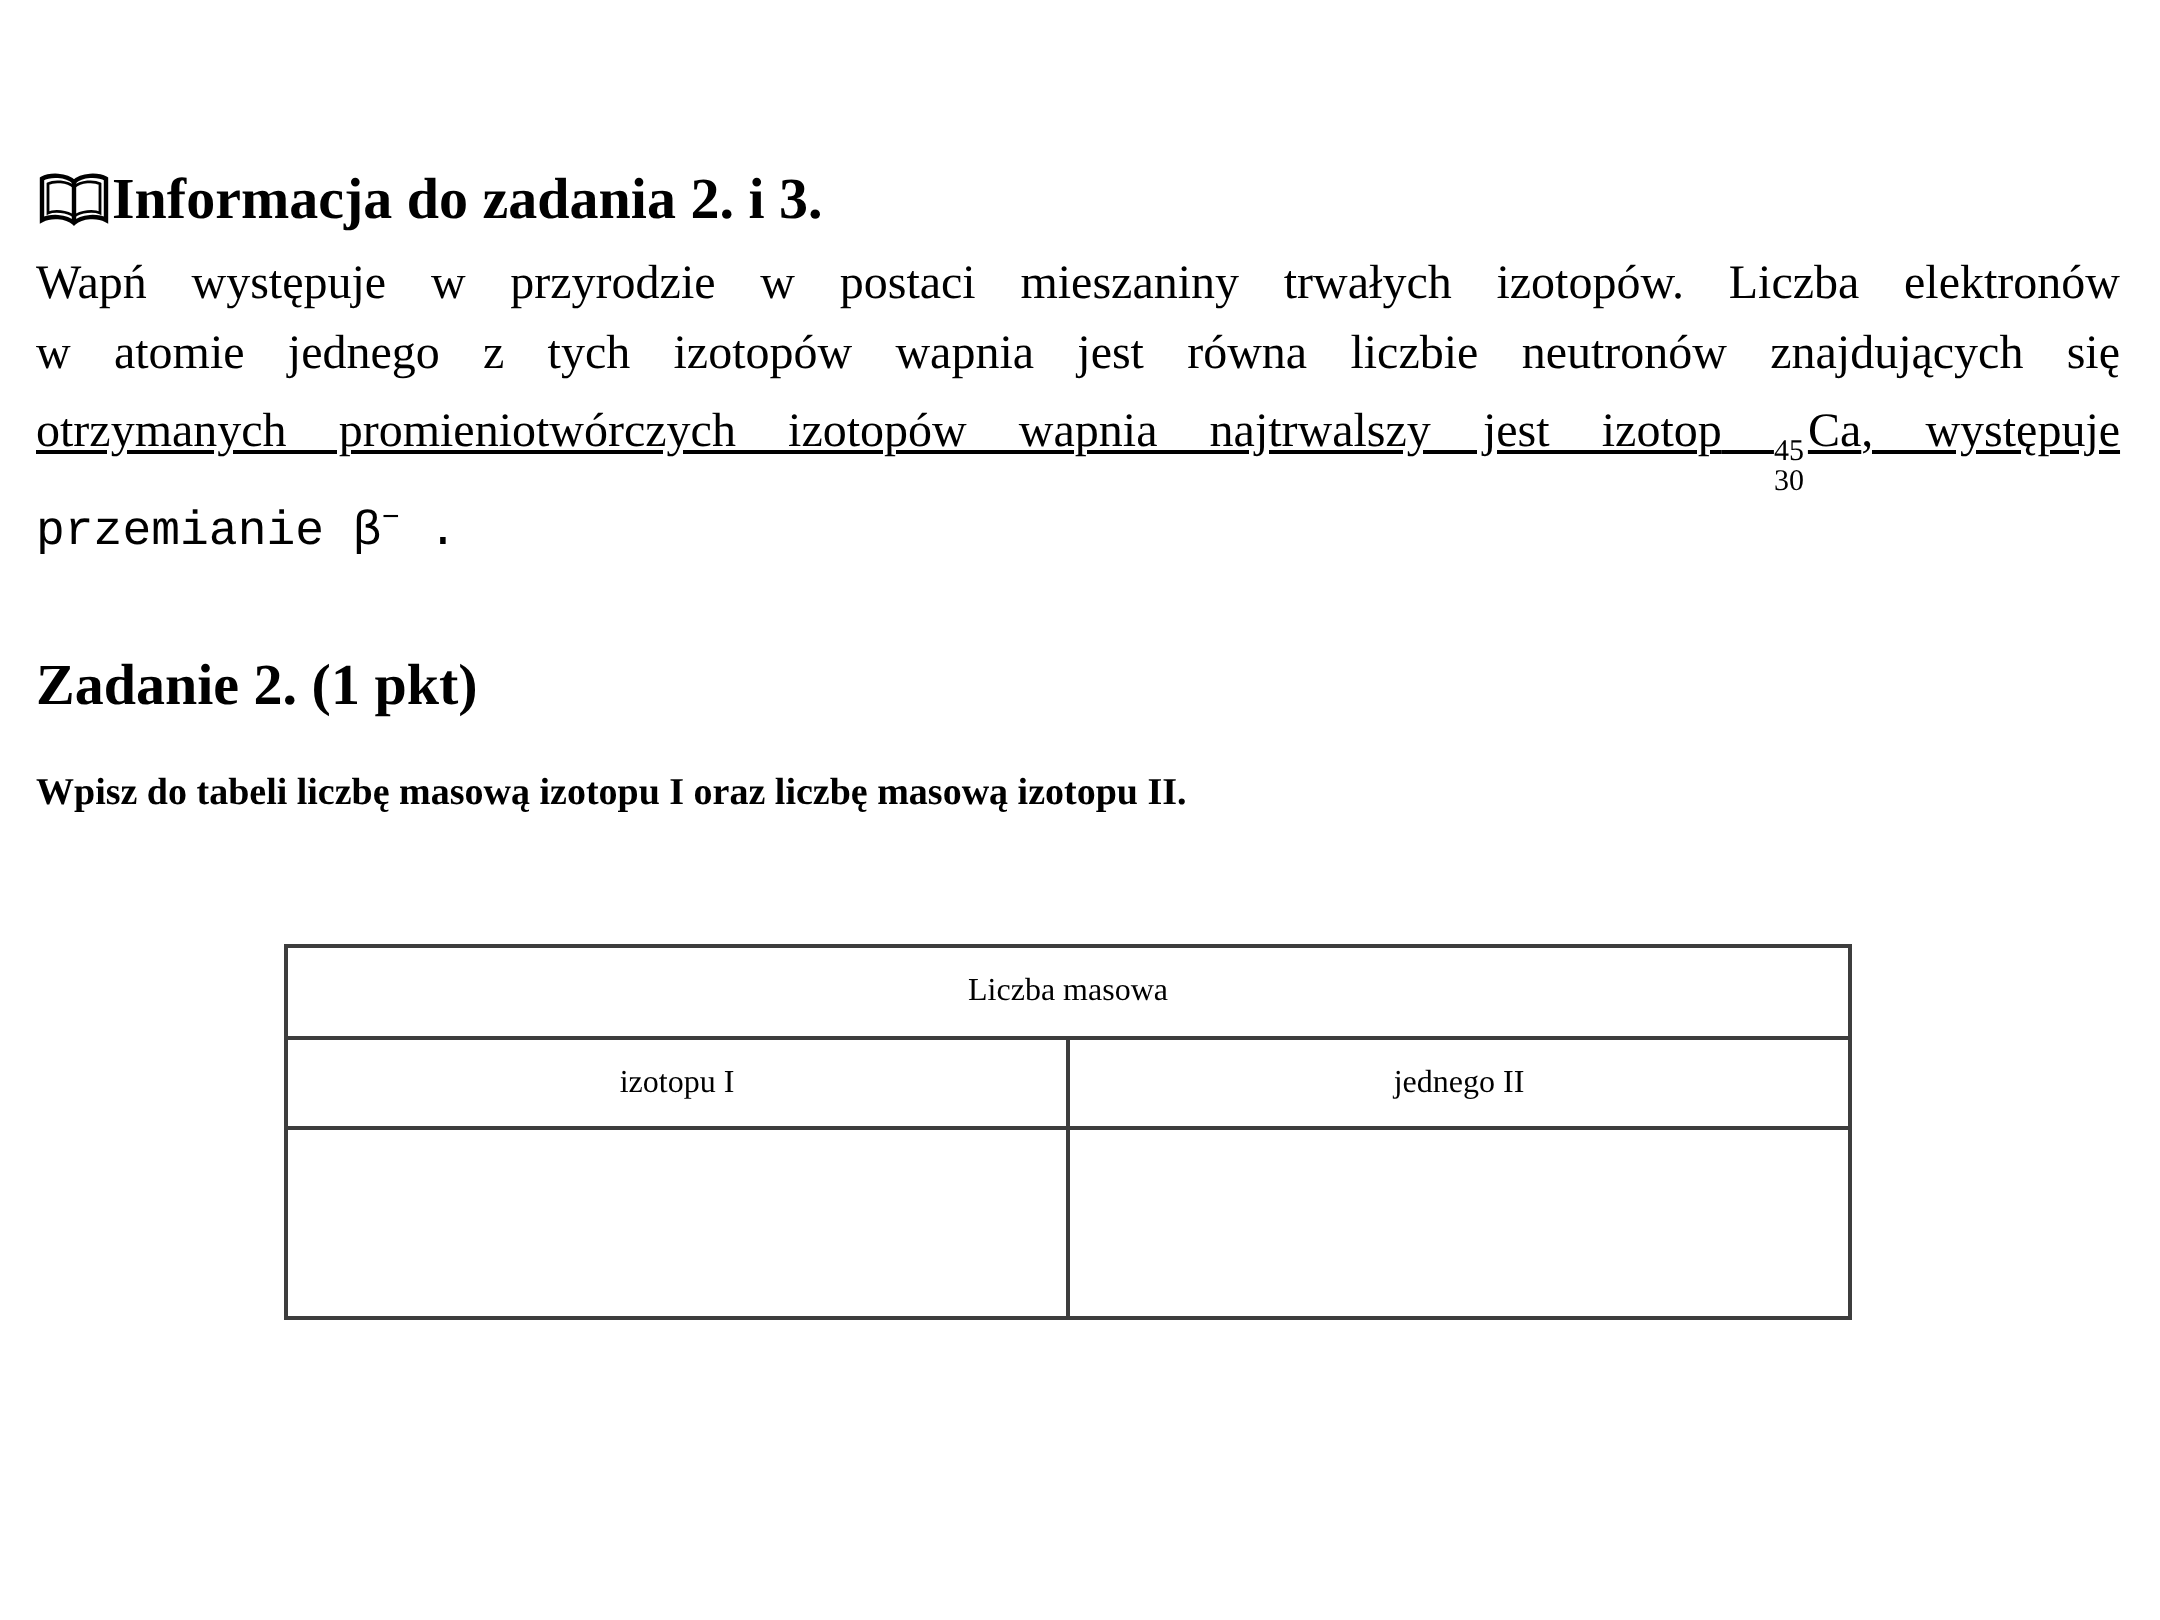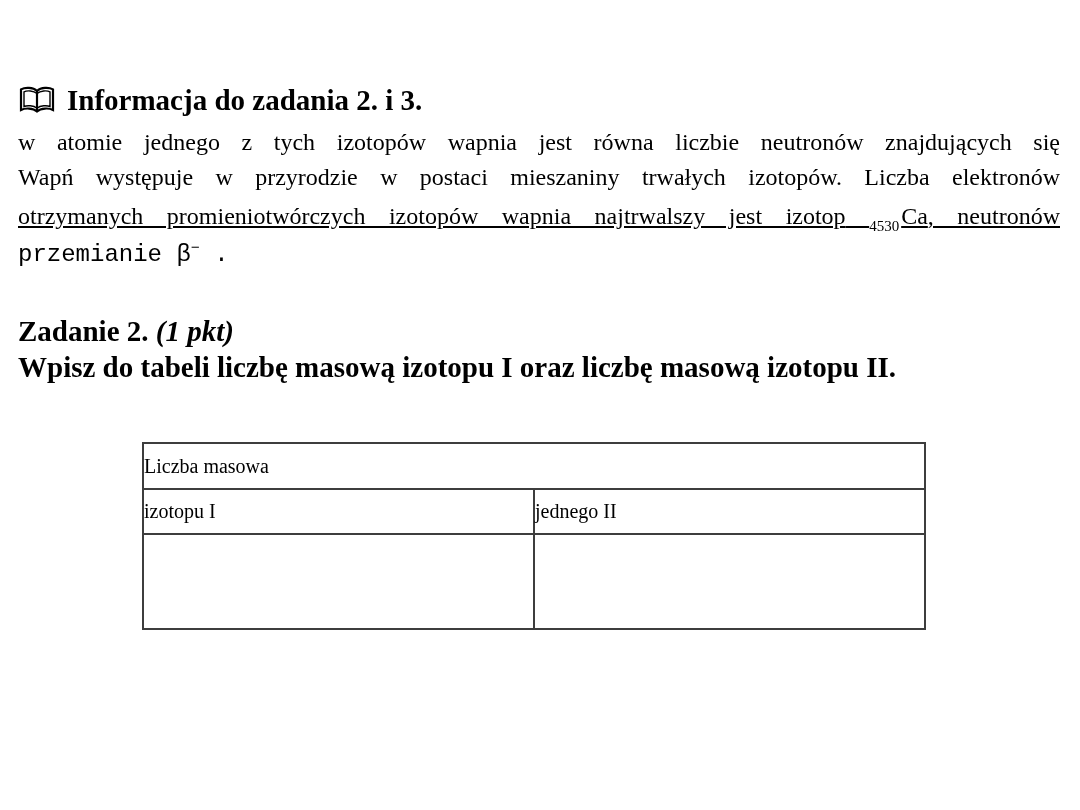--- a/index.html
+++ b/index.html
@@ -16,21 +16,20 @@
   }
   .page {
     box-sizing: border-box;
     width: 1080px;
     height: 810px;
     padding: 84px 20px 0 18px;
   }
   .info-heading {
     display: flex;
     align-items: center;
-    gap: 11px;
     font-size: 29px;
     font-weight: bold;
     line-height: 32px;
     margin: 0 0 9px 0;
   }
   .book-icon { display: inline-flex; }
   .book-icon svg { width: 38px; height: 30px; display: block; }
   .para { width: 1042px; }
   .pline {
     font-size: 24px;
@@ -39,55 +38,56 @@
     text-align-last: justify;
   }
   .pline.pline-last {
     text-align: justify;
     text-align-last: left;
     font-family: Liberation Mono, monospace;
   }
   .pline-isotope { line-height: 42px; text-decoration: underline; }
   .iso-nums {
     display: inline-flex;
-    flex-direction: row;
+    flex-direction: column;
     font-size: 15px;
     line-height: 15px;
     text-align: right;
     vertical-align: -7px;
     margin-right: 2px;
   }
   .beta-sup {
     font-size: 15px;
     vertical-align: super;
     line-height: 0;
   }
   .task-heading {
     margin-top: 42px;
     font-size: 29px;
     font-weight: bold;
     line-height: 34px;
   }
-  .task-points { font-style: italic; }
+  .task-points { }
   .instruction {
-    font-size: 29px;
+    font-size: 19px;
     font-weight: bold;
     line-height: 30px;
-    margin-top: 4px;
+    margin-top: 22px;
   }
   .answer-table {
     border-collapse: collapse;
     table-layout: fixed;
     width: 784px;
     margin: 60px 0 0 124px;
   }
   .answer-table td {
     border: 2px solid #3d3d3d;
+    text-align: center;
     vertical-align: middle;
-    font-size: 20px;
+    font-size: 16px;
     padding: 0;
     margin-left: 40px;
   }
   .row-header td { height: 44px; }
   .row-subheader td { height: 43px; }
   .row-answers td { height: 93px; }
 </style>
 </head>
 <body>
 
@@ -98,28 +98,28 @@
       <svg viewBox="0 0 38 30" fill="none" stroke="#000000">
         <path d="M19 6 C15 2.2, 7 2.2, 3 4.4 L3 25 C7 22.8, 15 22.8, 19 26.5 C23 22.8, 31 22.8, 35 25 L35 4.4 C31 2.2, 23 2.2, 19 6 Z" stroke-width="2.2"></path>
         <path d="M19 8.5 C15.5 5.5, 9 5.3, 6 6.9 L6 21.5 C9 20.2, 15.5 20.4, 19 23.2 C22.5 20.4, 29 20.2, 32 21.5 L32 6.9 C29 5.3, 22.5 5.5, 19 8.5 Z" stroke-width="1.4"></path>
         <path d="M19 6 L19 26.5" stroke-width="2.2"></path>
       </svg>
     </span>
     <span>Informacja do zadania 2. i 3.</span>
   </div>
 
   <div class="para">
+    <div class="pline">Wapń występuje w przyrodzie w postaci mieszaniny trwałych izotopów. Liczba elektronów</div>
     <div class="pline">w atomie jednego z tych izotopów wapnia jest równa liczbie neutronów znajdujących się</div>
-    <div class="pline">Wapń występuje w przyrodzie w postaci mieszaniny trwałych izotopów. Liczba elektronów</div>
     <div class="pline pline-isotope">
       <span>otrzymanych promieniotwórczych izotopów wapnia najtrwalszy jest izotop</span>
       <span><span class="iso-nums">
             <span>45</span>
             <span>30</span>
-          </span><span>Ca</span></span><span>, neutronów</span>
+          </span><span>Ca</span></span><span>, występuje</span>
     </div>
     <div class="pline pline-last"><span>przemianie β</span><span class="beta-sup">−</span><span> .</span></div>
   </div>
 
   <div class="task-heading">
     <span>Zadanie 2.</span>
     <span class="task-points">(1 pkt)</span>
   </div>
 
   <div class="instruction">Wpisz do tabeli liczbę masową izotopu I oraz liczbę masową izotopu II.</div>

